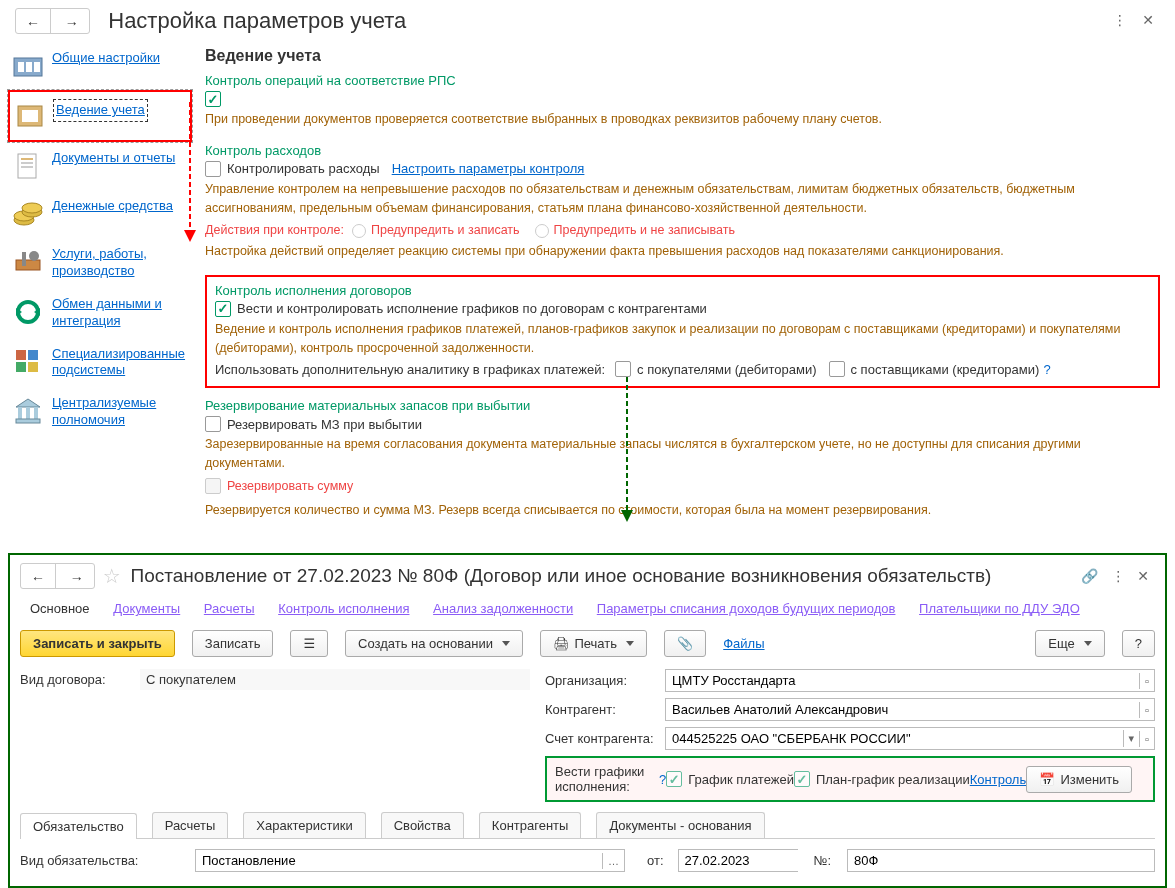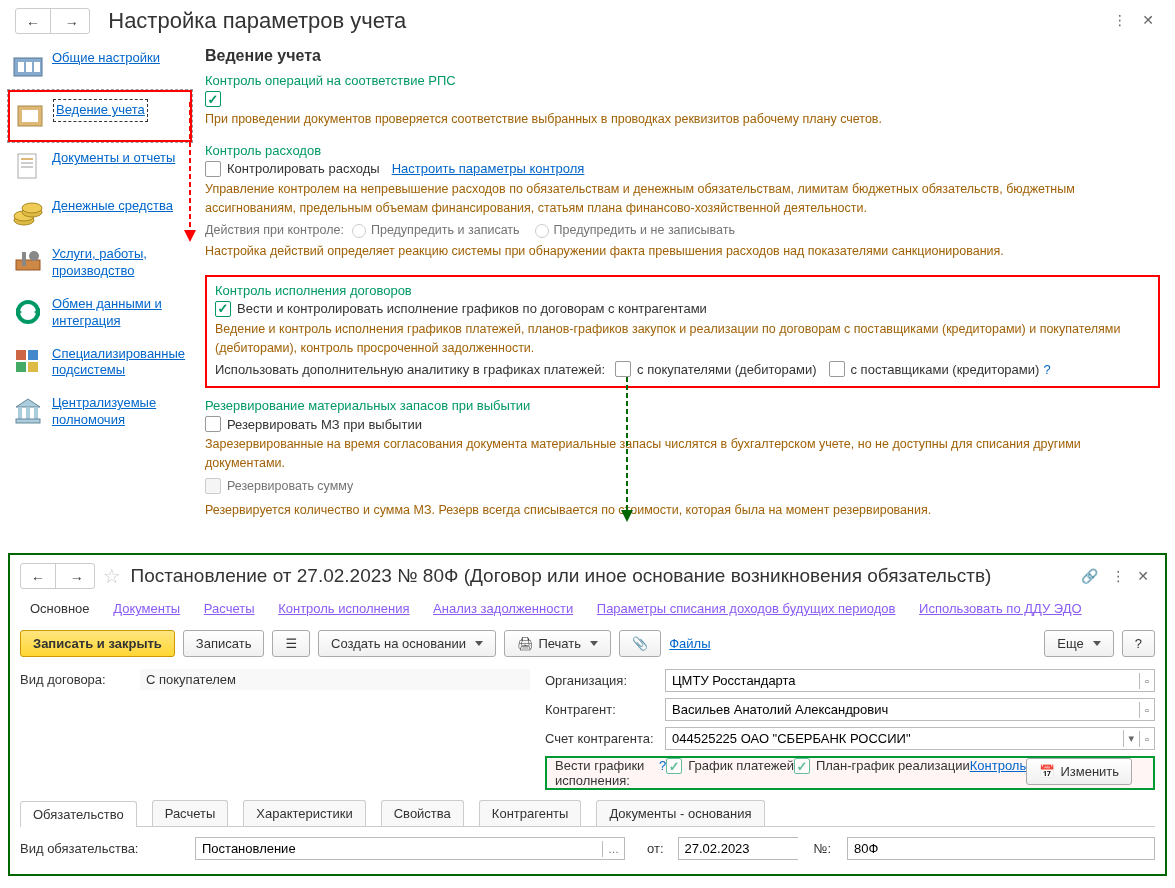--- a/index.html
+++ b/index.html
@@ -22,43 +22,43 @@
 .content-title{font-size:16px;font-weight:bold;margin-bottom:8px}
 .section{margin-bottom:14px}
 .sec-head{color:#009966;font-size:13px;margin-bottom:3px}
 .sec-row{display:flex;align-items:center;margin-bottom:3px}
 .chk{width:16px;height:16px;border:1px solid #999;border-radius:2px;margin-right:6px;display:inline-flex;align-items:center;justify-content:center;background:#fff;flex-shrink:0}
 .chk.on{border-color:#009966}
 .chk.on::after{content:"✓";color:#009966;font-size:13px;font-weight:bold;line-height:1}
 .chk.dis{background:#f5f5f5;border-color:#ccc}
 .radio{width:14px;height:14px;border:1px solid #ccc;border-radius:50%;margin-right:5px;display:inline-block;vertical-align:middle;flex-shrink:0}
 .desc{color:#a16207;font-size:12.5px;line-height:1.5;margin:2px 0}
-.desc.dis{color:#737373}
+.desc.dis{color:#ef4444}
 .link{color:#0066cc;text-decoration:underline;cursor:pointer}
 .boxed{border:2px solid red;padding:6px 8px;margin-bottom:10px}
 .help-q{color:#0066cc;cursor:pointer;margin-left:4px}
 .sec2-panel{border:2px solid #006600;margin:10px 8px 0 8px;padding:8px 10px}
 .sec2-top{display:flex;align-items:center;position:relative;margin-bottom:8px}
 .sec2-title{font-size:19px;margin-left:10px;flex:1}
 .star{color:#ccc;font-size:20px;margin-left:8px}
 .tabs-row{margin-bottom:10px}
 .tab{display:inline-block;padding:4px 10px;color:#8b5cf6;text-decoration:underline;cursor:pointer;font-size:13px}
 .tab.active{color:#333;text-decoration:none;font-size:13px}
-.toolbar{display:flex;align-items:center;gap:8px;margin-bottom:12px}
+.toolbar{display:flex;align-items:center;gap:17px;margin-bottom:12px}
 .btn{border:1px solid #aaa;border-radius:3px;padding:5px 12px;background:linear-gradient(#fff,#f0f0f0);cursor:pointer;font-size:13px;display:inline-flex;align-items:center;gap:5px}
 .btn.yellow{background:linear-gradient(#ffe680,#ffd633);border-color:#cc9900;font-weight:bold}
 .form-row{display:flex;align-items:center;margin-bottom:6px;gap:10px}
 .fld-label{min-width:110px;font-size:13px}
 .fld-input{border:1px solid #bbb;padding:3px 6px;font-size:13px;background:#fff}
 .fld-input.ro{background:#f8f8f8;border:none}
 .two-col{display:flex;gap:15px}
 .col-left{width:510px}
 .col-right{flex:1}
 .highlight-yellow{border:2px solid #e6b800}
-.highlight-green{border:2px solid #009933;background:#fff5f5;padding:0 8px;display:flex;align-items:flex-start;margin-top:6px}
+.highlight-green{border:2px solid #009933;background:#fff5f5;padding:6px 8px;display:flex;align-items:center;margin-top:6px}
 .sub-tabs{border-bottom:1px solid #ccc;margin-top:10px;display:flex}
 .sub-tab{padding:5px 12px;border:1px solid #ccc;border-bottom:none;background:#f8f8f8;margin-right:15px;border-radius:3px 3px 0 0;cursor:pointer;font-size:13px}
 .sub-tab.active{background:#fff;position:relative;top:1px}
 .input-group{display:flex;align-items:center;border:1px solid #bbb}
 .input-group input{border:none;padding:3px 6px;flex:1;font-size:13px;outline:none}
 .input-group .sel{padding:2px 5px;border-left:1px solid #bbb;cursor:pointer;color:#666;font-size:11px}
 .caret{display:inline-block;width:0;height:0;border-left:4px solid transparent;border-right:4px solid transparent;border-top:5px solid #555;vertical-align:middle;margin-left:4px}
 </style>
 </head>
 <body>
@@ -232,21 +232,21 @@
     <span class="win-ctrl">✕</span>
   </div>
 
   <div class="tabs-row">
     <span class="tab active">Основное</span>
     <span class="tab">Документы</span>
     <span class="tab">Расчеты</span>
     <span class="tab">Контроль исполнения</span>
     <span class="tab">Анализ задолженности</span>
     <span class="tab">Параметры списания доходов будущих периодов</span>
-    <span class="tab">Использовать по ДДУ ЭДО</span>
+    <span class="tab">Плательщики по ДДУ ЭДО</span>
   </div>
 
   <div class="toolbar">
     <span class="btn yellow">Записать и закрыть</span>
     <span class="btn">Записать</span>
     <span class="btn">☰</span>
     <span class="btn">
         <span>Создать на основании</span>
         <span class="caret"></span>
       </span>

